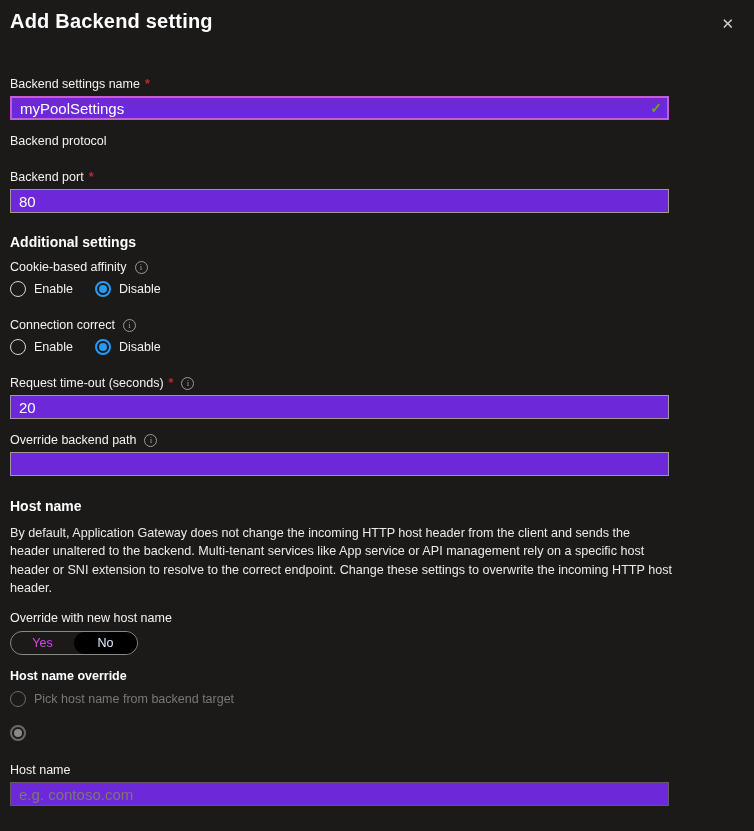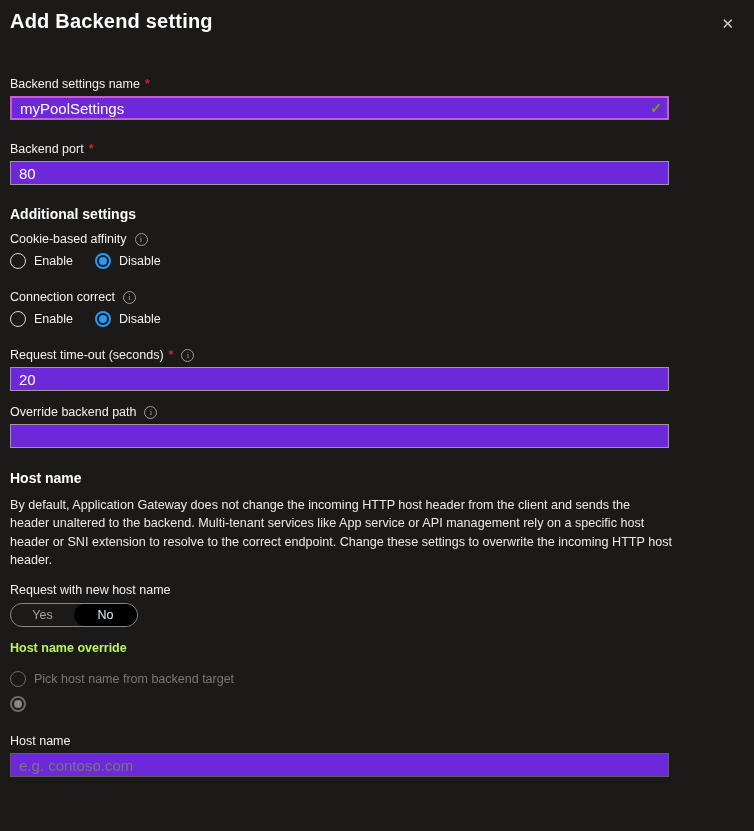--- a/index.html
+++ b/index.html
@@ -39,21 +39,21 @@
     color:#ffffff; font-size:15px; padding:0 24px 0 8px;
     font-family:"Liberation Sans", sans-serif; outline:none;
   }
   .txt.focused { border:2px solid #c45ed1; }
   .txt.disabled { border-color:#605e5c; }
   .txt.disabled::placeholder, .txt::placeholder { color:#7a7875; }
   .valid-check {
     position:absolute; right:7px; top:4px; color:#73a616; font-size:14px; font-weight:700;
   }
   .radio-row { display:flex; align-items:center; margin-top:7px; }
-  .radio-row.stacked { flex-direction:column; align-items:flex-start; gap:9px; margin-top:16px; }
+  .radio-row.stacked { flex-direction:column; align-items:flex-start; gap:18px; margin-top:8px; }
   .radio-item { display:flex; align-items:center; gap:8px; margin-right:22px; cursor:pointer; }
   .radio {
     width:16px; height:16px; border:1px solid #d8d7d6; border-radius:50%;
     position:relative; flex:0 0 auto;
   }
   .radio.checked { border:2px solid #2899f5; }
   .radio.checked::after {
     content:""; position:absolute; inset:2px; border-radius:50%; background:#2899f5;
   }
   .radio.disabled { border-color:#6b6a68; }
@@ -66,23 +66,23 @@
     font-size:12.6px; line-height:1.45; color:#eceae8; width:662px; margin-bottom:14px;
   }
   .toggle {
     display:flex; width:128px; height:24px; border:1px solid #8a8886;
     border-radius:13px; margin-top:6px; overflow:hidden;
   }
   .toggle-opt {
     flex:1; display:flex; align-items:center; justify-content:center;
     font-size:12.5px; cursor:pointer; border-radius:12px; height:100%;
   }
-  .toggle-opt.on-label { color:#a3a3a3; }
+  .toggle-opt.on-label { color:#d946ef; }
   .toggle-opt.selected { background:#000000; color:#dceffe; }
-  .subgroup-label { font-size:12.5px; color:#bef264; font-weight:700; }
+  .subgroup-label { font-size:12.5px; color:#ffffff; font-weight:700; }
   .plain-label { font-size:12.5px; color:#f3f2f1; }
   .gap-lg { margin-bottom:21px; }
 </style>
 </head>
 <body>
 
 <div class="panel">
 
   <div class="panel-header">
     <div class="panel-title">Add Backend setting</div>
@@ -98,20 +98,23 @@
         <span>Backend settings name</span>
         <span class="req">*</span>
       </div>
       <div class="input-wrap">
         <input class="txt focused" type="text" value="myPoolSettings" style="">
         <span class="valid-check">✓</span>
       </div>
     </div>
 
     <div class="group wide">
+      <div class="field-label">
+        <span>Backend protocol</span>
+      </div>
     </div>
 
     <div class="group gap-lg">
       <div class="field-label">
         <span>Backend port</span>
         <span class="req">*</span>
       </div>
       <div class="input-wrap">
         <input class="txt" type="text" value="80" style="">
       </div>
@@ -171,21 +174,21 @@
       </div>
       <div class="input-wrap">
         <input class="txt" type="text" value="" style="">
       </div>
     </div>
 
     <div class="section-heading">Host name</div>
     <div class="desc">By default, Application Gateway does not change the incoming HTTP host header from the client and sends the header unaltered to the backend. Multi-tenant services like App service or API management rely on a specific host header or SNI extension to resolve to the correct endpoint. Change these settings to overwrite the incoming HTTP host header.</div>
 
     <div class="group tight">
-      <div class="plain-label">Request with new host name</div>
+      <div class="plain-label">Override with new host name</div>
       <div class="toggle">
         <div class="toggle-opt on-label">Yes</div>
         <div class="toggle-opt selected">No</div>
       </div>
     </div>
 
     <div class="group wide">
       <div class="subgroup-label">Host name override</div>
       <div class="radio-row stacked">
         <div class="radio-item disabled">

